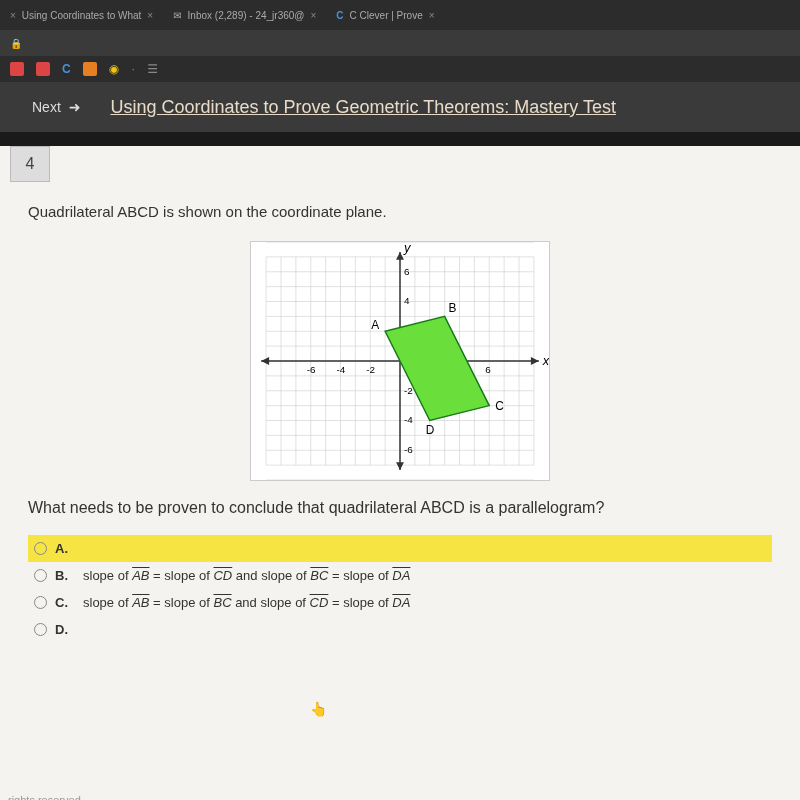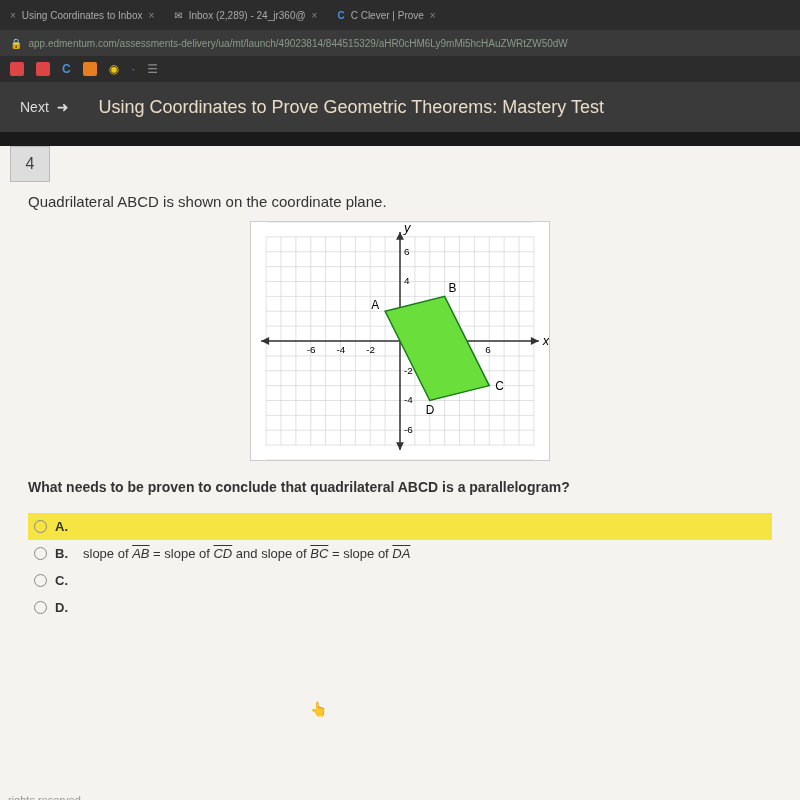--- a/index.html
+++ b/index.html
@@ -40,66 +40,66 @@
       gap: 12px;
       color: #ccc;
       font-size: 12px;
     }
     .bm-icon { width: 14px; height: 14px; display: inline-block; }
     .header {
       background: #3a3a3a;
       height: 50px;
       display: flex;
       align-items: center;
-      padding: 0 20px;
+      padding: 0 32px;
       color: #f0e8d8;
     }
     .next-btn {
       color: #ddd;
       font-size: 14px;
       margin-right: 30px;
       cursor: pointer;
     }
     .title {
       font-size: 18px;
       font-weight: normal;
       color: #e8dcc8;
+      text-decoration: underline;
     }
     .content {
       background: #f5f3ef;
       height: calc(800px - 132px);
       position: relative;
     }
     .question-num {
       background: #ddd;
       width: 40px;
       height: 36px;
       display: flex;
       align-items: center;
       justify-content: center;
       font-size: 16px;
       color: #444;
       margin: 14px 0 0 10px;
       border: 1px solid #bbb;
     }
     .prompt {
-      margin: 11px 28px;
+      margin: 21px 28px;
       font-size: 15px;
       color: #333;
     }
     .figure {
       display: flex;
       justify-content: center;
       margin: 10px 0;
     }
     .question {
       margin: 18px 28px;
-      font-size: 14px;
+      font-size: 16px;
       color: #333;
-      font-weight: bold;
     }
     .options {
       margin: 14px 28px;
     }
     .opt {
       display: flex;
       align-items: center;
       padding: 6px 6px;
       font-size: 13px;
       color: #333;
@@ -131,38 +131,37 @@
       font-size: 14px;
       pointer-events: none;
     }
   </style>
 </head>
 <body>
 
 <div class="browser-tabs">
   <div class="tab">
     <span class="tab-close">×</span>
-    <span>Using Coordinates to Inbox</span>
+    <span>Using Coordinates to What</span>
     <span class="tab-close">×</span>
   </div>
   <div class="tab">
     <span>✉</span>
     <span>Inbox (2,289) - 24_jr360@</span>
     <span class="tab-close">×</span>
   </div>
   <div class="tab">
     <span style="color:#4a90d9;font-weight:bold">C</span>
     <span>C Clever | Prove</span>
     <span class="tab-close">×</span>
   </div>
 </div>
 
 <div class="url-bar">
   <span style="margin-right:6px">🔒</span>
-  <span>app.edmentum.com/assessments-delivery/ua/mt/launch/49023814/844515329/aHR0cHM6Ly9mMi5hcHAuZWRtZW50dW</span>
 </div>
 
 <div class="bookmarks">
   <span class="bm-icon" style="background:#d44;border-radius:2px"></span>
   <span class="bm-icon" style="background:#d44;border-radius:2px"></span>
   <span style="color:#4a90d9;font-weight:bold">C</span>
   <span class="bm-icon" style="background:#e67e22;border-radius:2px"></span>
   <span style="color:#f1c40f">◉</span>
   <span style="color:#888">·</span>
   <span style="color:#888">☰</span>
@@ -262,20 +261,21 @@
       <span class="letter">A.</span>
     </div>
     <div class="opt">
       <span class="radio"></span>
       <span class="letter">B.</span>
       <span class="opt-text">slope of <span class="over">AB</span> = slope of <span class="over">CD</span> and slope of <span class="over">BC</span> = slope of <span class="over">DA</span></span>
     </div>
     <div class="opt">
       <span class="radio"></span>
       <span class="letter">C.</span>
+      <span class="opt-text">slope of <span class="over">AB</span> = slope of <span class="over">BC</span> and slope of <span class="over">CD</span> = slope of <span class="over">DA</span></span>
     </div>
     <div class="opt">
       <span class="radio"></span>
       <span class="letter">D.</span>
     </div>
   </div>
 
   <div class="cursor-ptr">👆</div>
   <div class="footer">rights reserved.</div>
 </div>

